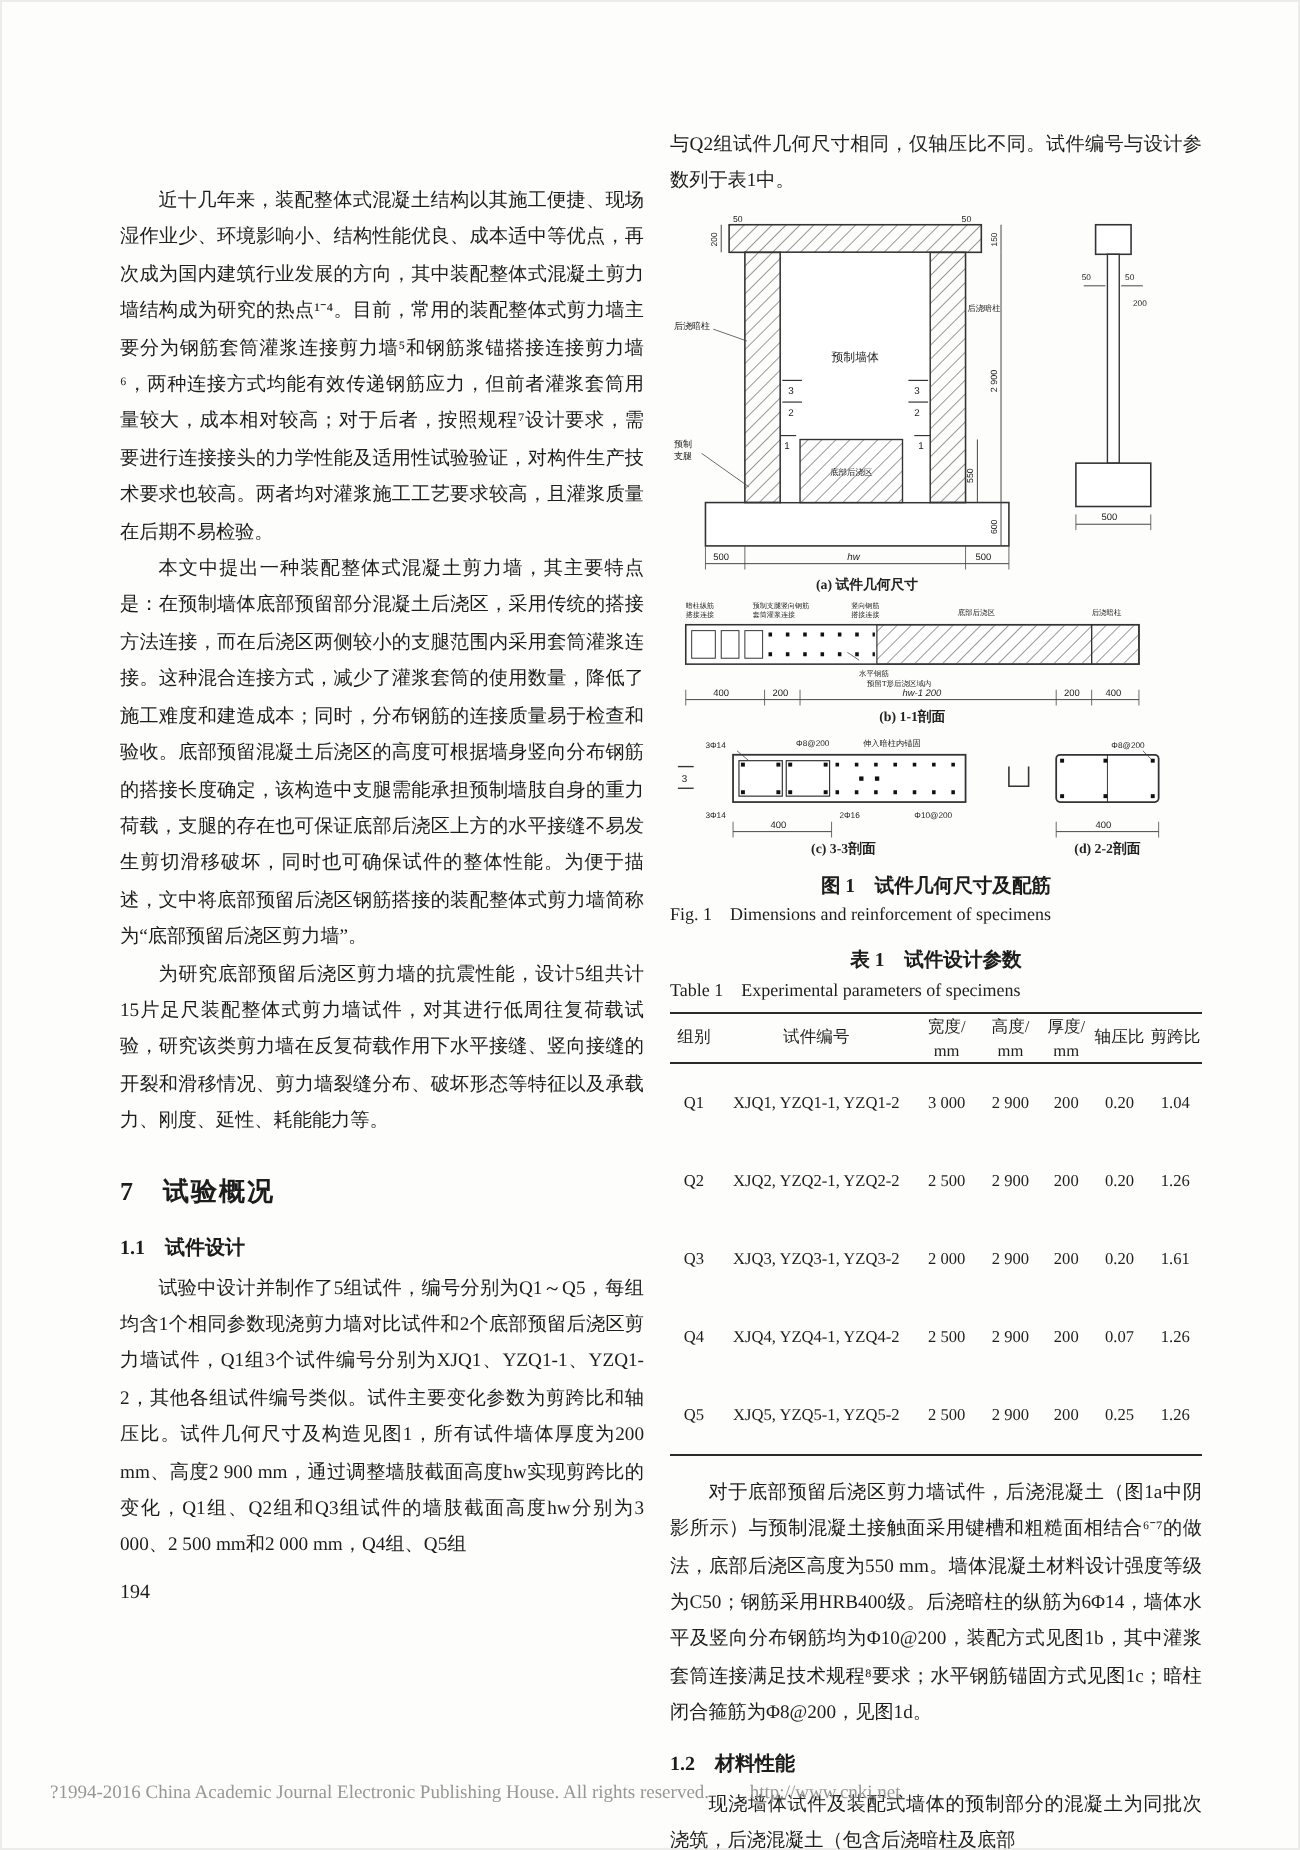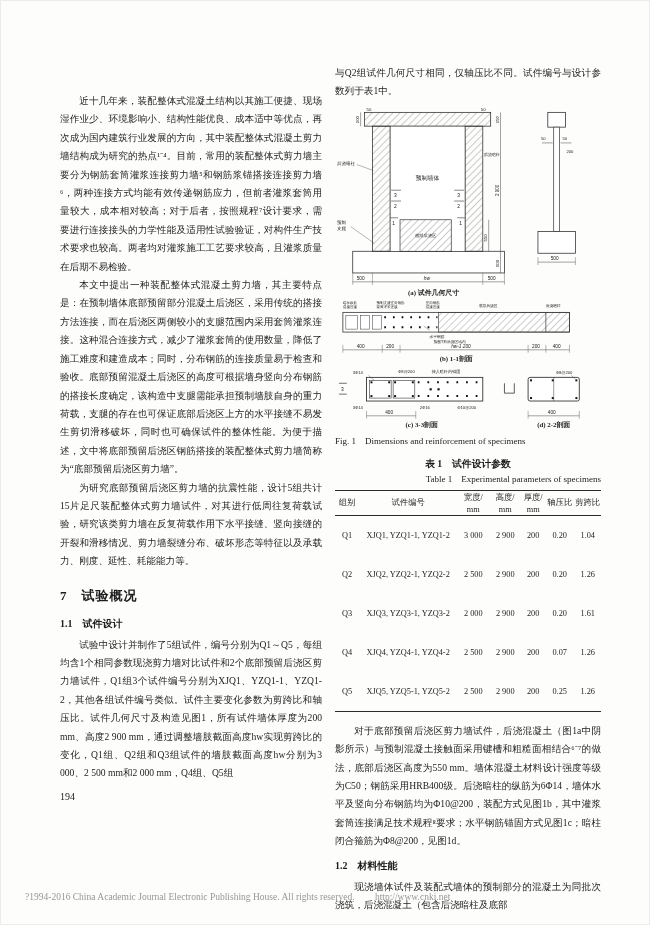--- a/index.html
+++ b/index.html
@@ -20,21 +20,21 @@
   
   .figwrap{margin:4px 0 2px 0;}
   svg{display:block;}
   svg text{font-family:"Liberation Sans",sans-serif;fill:#222;}
   .cn{font-family:"Liberation Serif",serif;}
   .it{font-style:italic;}
   .figcap-cn{font-size:9.8px;font-weight:bold;text-align:center;margin:2px 0 1px 0;}
   .figcap-en{font-size:9px;margin:0 0 10px 0;}
   
   .tbl-title-cn{font-size:9.8px;font-weight:bold;text-align:center;margin:4px 0 2px 0;}
-  .tbl-title-en{font-size:9px;text-align:right;margin:0 0 4px 0;}
+  .tbl-title-en{font-size:9px;text-align:left;margin:0 0 4px 0;}
   table.t1{width:100%;border-collapse:collapse;font-size:8.3px;
     border-top:1.4px solid #2a2a2a;border-bottom:1.4px solid #2a2a2a;}
   table.t1 th{font-weight:normal;padding:1px 0;}
   table.t1 td{padding:15px 0;text-align:center;}
   table.t1 thead{border-bottom:0.8px solid #2a2a2a;}
   .footer{
     position:absolute;left:25px;top:892px;width:610px;
     font-size:9.5px;color:#979795;font-family:"Liberation Serif",serif;
   }
   .footer .url{margin-left:18px;}
@@ -211,20 +211,21 @@
             <rect x="220" y="30" width="2" height="2" fill="#111"></rect>
           <line x1="240" y1="8" x2="244" y2="12" stroke="#444" stroke-width="0.4"></line>
           <text x="224" y="6.5" font-size="4.2">Φ8@200</text>
           <line x1="196" y1="44" x2="196" y2="52" stroke="#444" stroke-width="0.4"></line>
           <line x1="248" y1="44" x2="248" y2="52" stroke="#444" stroke-width="0.4"></line>
           <line x1="196" y1="49" x2="248" y2="49" stroke="#444" stroke-width="0.5"></line>
           <text x="216" y="47" font-size="4.8">400</text>
           <text class="cn" x="222" y="60" font-size="7" text-anchor="middle" font-weight="bold">(d) 2-2剖面</text>
         </g>
       </svg>
+      <div class="figcap-cn">图 1　试件几何尺寸及配筋</div>
       <div class="figcap-en">Fig. 1　Dimensions and reinforcement of specimens</div>
     </div>
 
     <div>
       <div class="tbl-title-cn">表 1　试件设计参数</div>
       <div class="tbl-title-en">Table 1　Experimental parameters of specimens</div>
       <table class="t1">
         <thead>
           <tr>
             <th rowspan="2" style="width:9%">组别</th>

